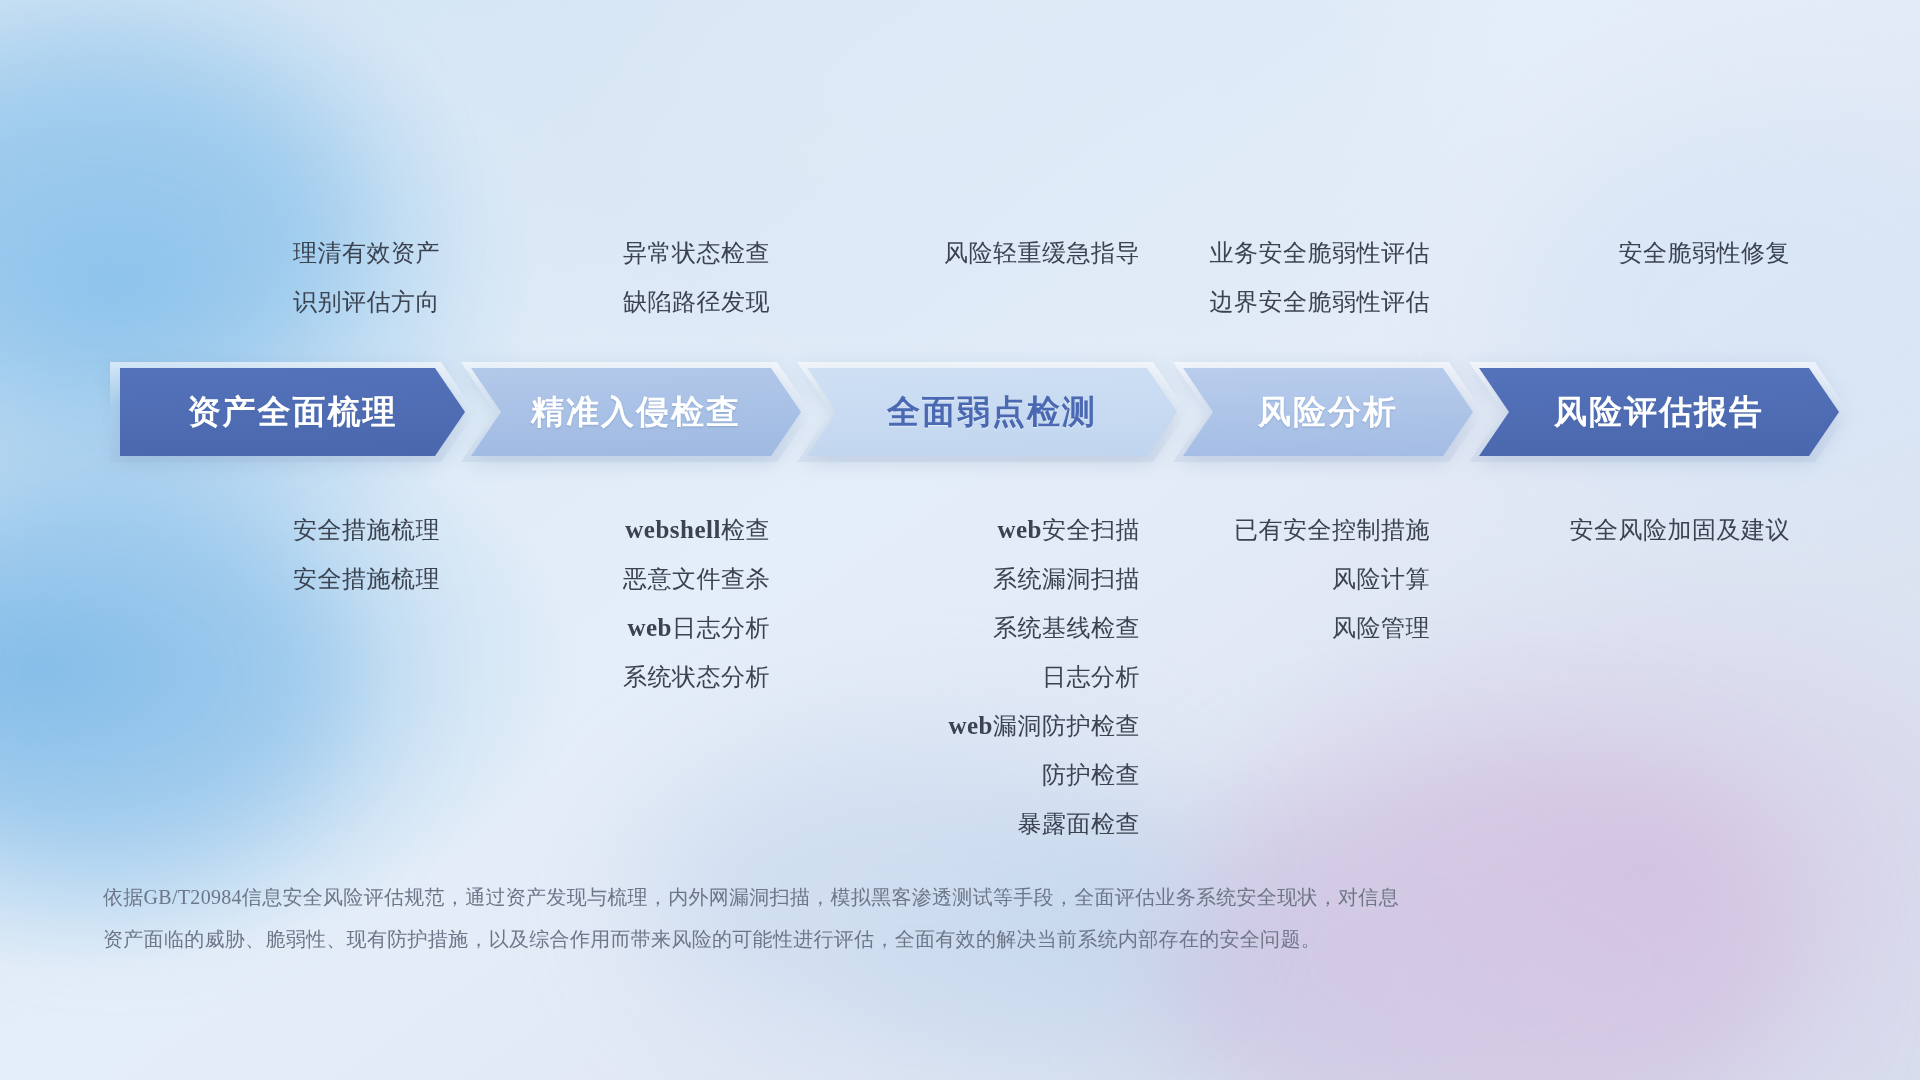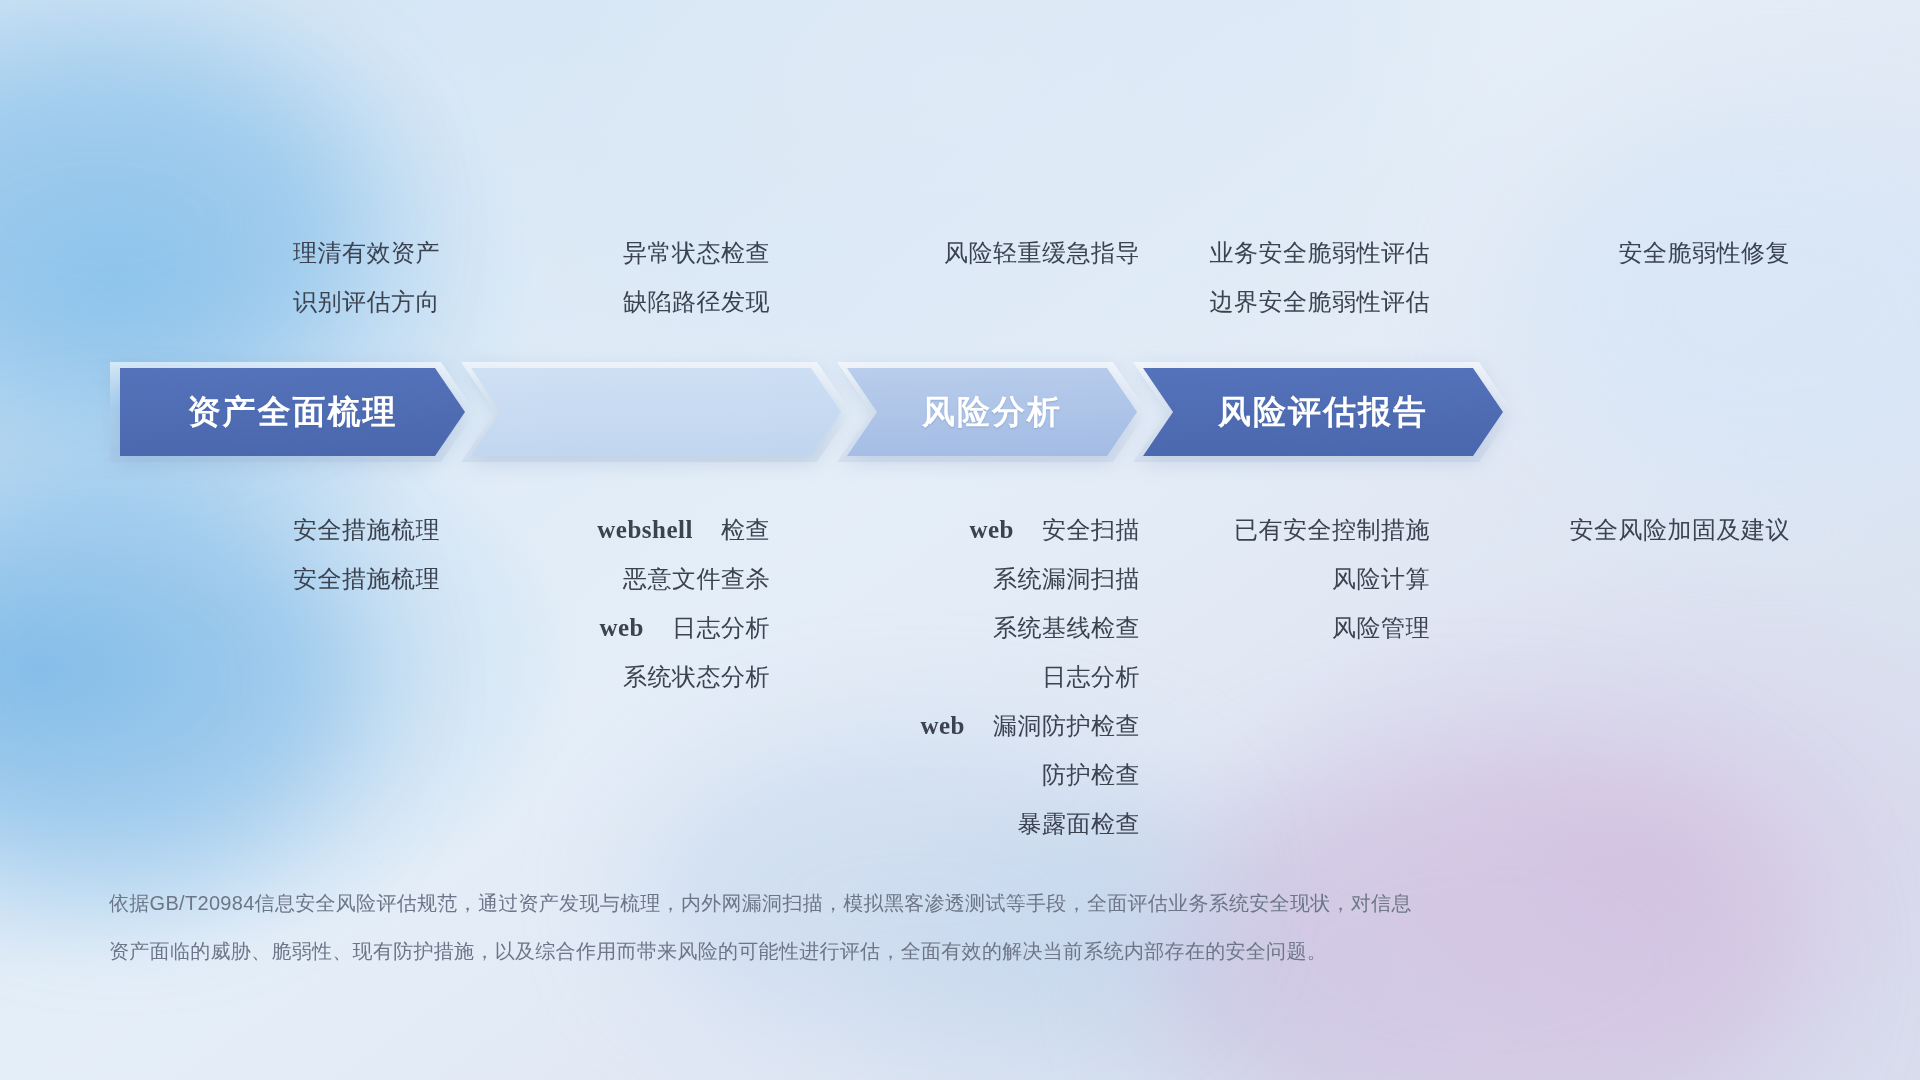--- a/index.html
+++ b/index.html
@@ -56,21 +56,20 @@
   }
   .label-line.em {
     font-family: "Liberation Serif", "DejaVu Serif", serif;
     font-weight: 700;
     font-size: 25px;
   }
   .label-line.em .cn {
     font-family: "Liberation Sans", "DejaVu Sans", sans-serif;
     font-weight: 400;
     font-size: 24px;
-    margin-left: 28px;
   }
 
   
   #arrow-bar {
     position: absolute;
     left: 88px;
     top: 368px;
     width: 1756px;
     height: 88px;
     display: flex;
@@ -121,21 +120,21 @@
   #footnote {
     position: absolute;
     left: 95px;
     top: 872px;
     width: 1560px;
     font-size: 20px;
     line-height: 34px;
     color: #6d7688;
     letter-spacing: 0.3px;
   }
-  #footnote p { margin: 14px; }
+  #footnote p { margin: 8px; font-family: Liberation Serif, serif; }
 </style>
 </head>
 <body>
 
 <div id="stage">
 
   <div class="blob blob-a"></div>
   <div class="blob blob-b"></div>
   <div class="blob blob-c"></div>
   <div class="blob blob-d"></div>
@@ -161,23 +160,29 @@
         <div class="label-line">安全脆弱性修复</div>
       </div>
     </div>
 
   <div id="arrow-bar">
       <div class="chev first" style="width: 345px; z-index: 10;">
         <div class="glass"></div>
         <div class="body" style="background: linear-gradient(178deg, rgb(85, 115, 186) 0%, rgb(74, 103, 174) 100%);"></div>
         <div class="title" style="color: rgb(255, 255, 255);">资产全面梳理</div>
       </div>
+      <div class="chev" style="width: 330px; z-index: 9;">
+        <div class="glass"></div>
+        <div class="body" style="background: linear-gradient(178deg, rgb(179, 201, 234) 0%, rgb(159, 185, 226) 100%);"></div>
+        <div class="title" style="color: rgb(255, 255, 255);">精准入侵检查</div>
+      </div>
       <div class="chev" style="width: 370px; z-index: 8;">
         <div class="glass"></div>
         <div class="body" style="background: linear-gradient(178deg, rgb(207, 224, 244) 0%, rgb(192, 213, 239) 100%);"></div>
+        <div class="title" style="color: rgb(74, 105, 178); text-shadow: rgba(255, 255, 255, 0.55) 0px 1px 1px;">全面弱点检测</div>
       </div>
       <div class="chev" style="width: 290px; z-index: 7;">
         <div class="glass"></div>
         <div class="body" style="background: linear-gradient(178deg, rgb(185, 205, 236) 0%, rgb(163, 188, 228) 100%);"></div>
         <div class="title" style="color: rgb(255, 255, 255);">风险分析</div>
       </div>
       <div class="chev" style="width: 360px; z-index: 6;">
         <div class="glass"></div>
         <div class="body" style="background: linear-gradient(178deg, rgb(85, 115, 186) 0%, rgb(74, 103, 174) 100%);"></div>
         <div class="title" style="color: rgb(255, 255, 255);">风险评估报告</div>

